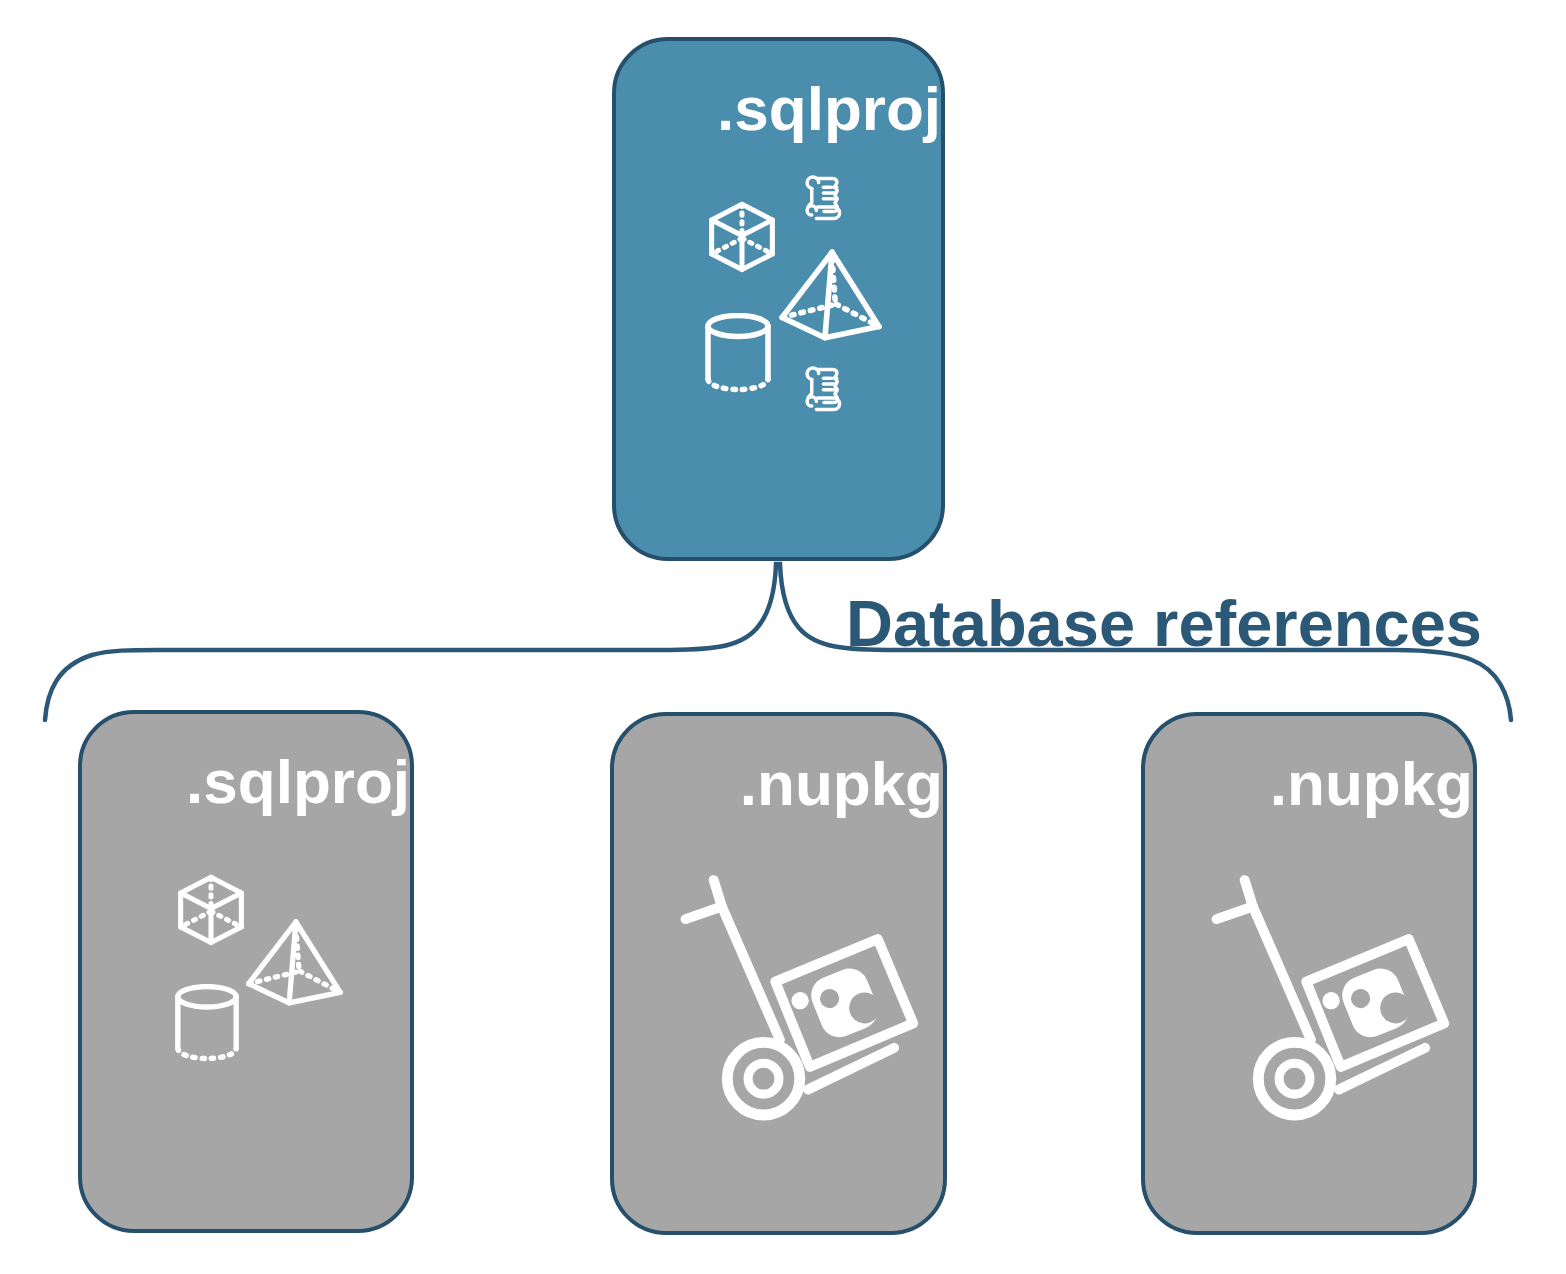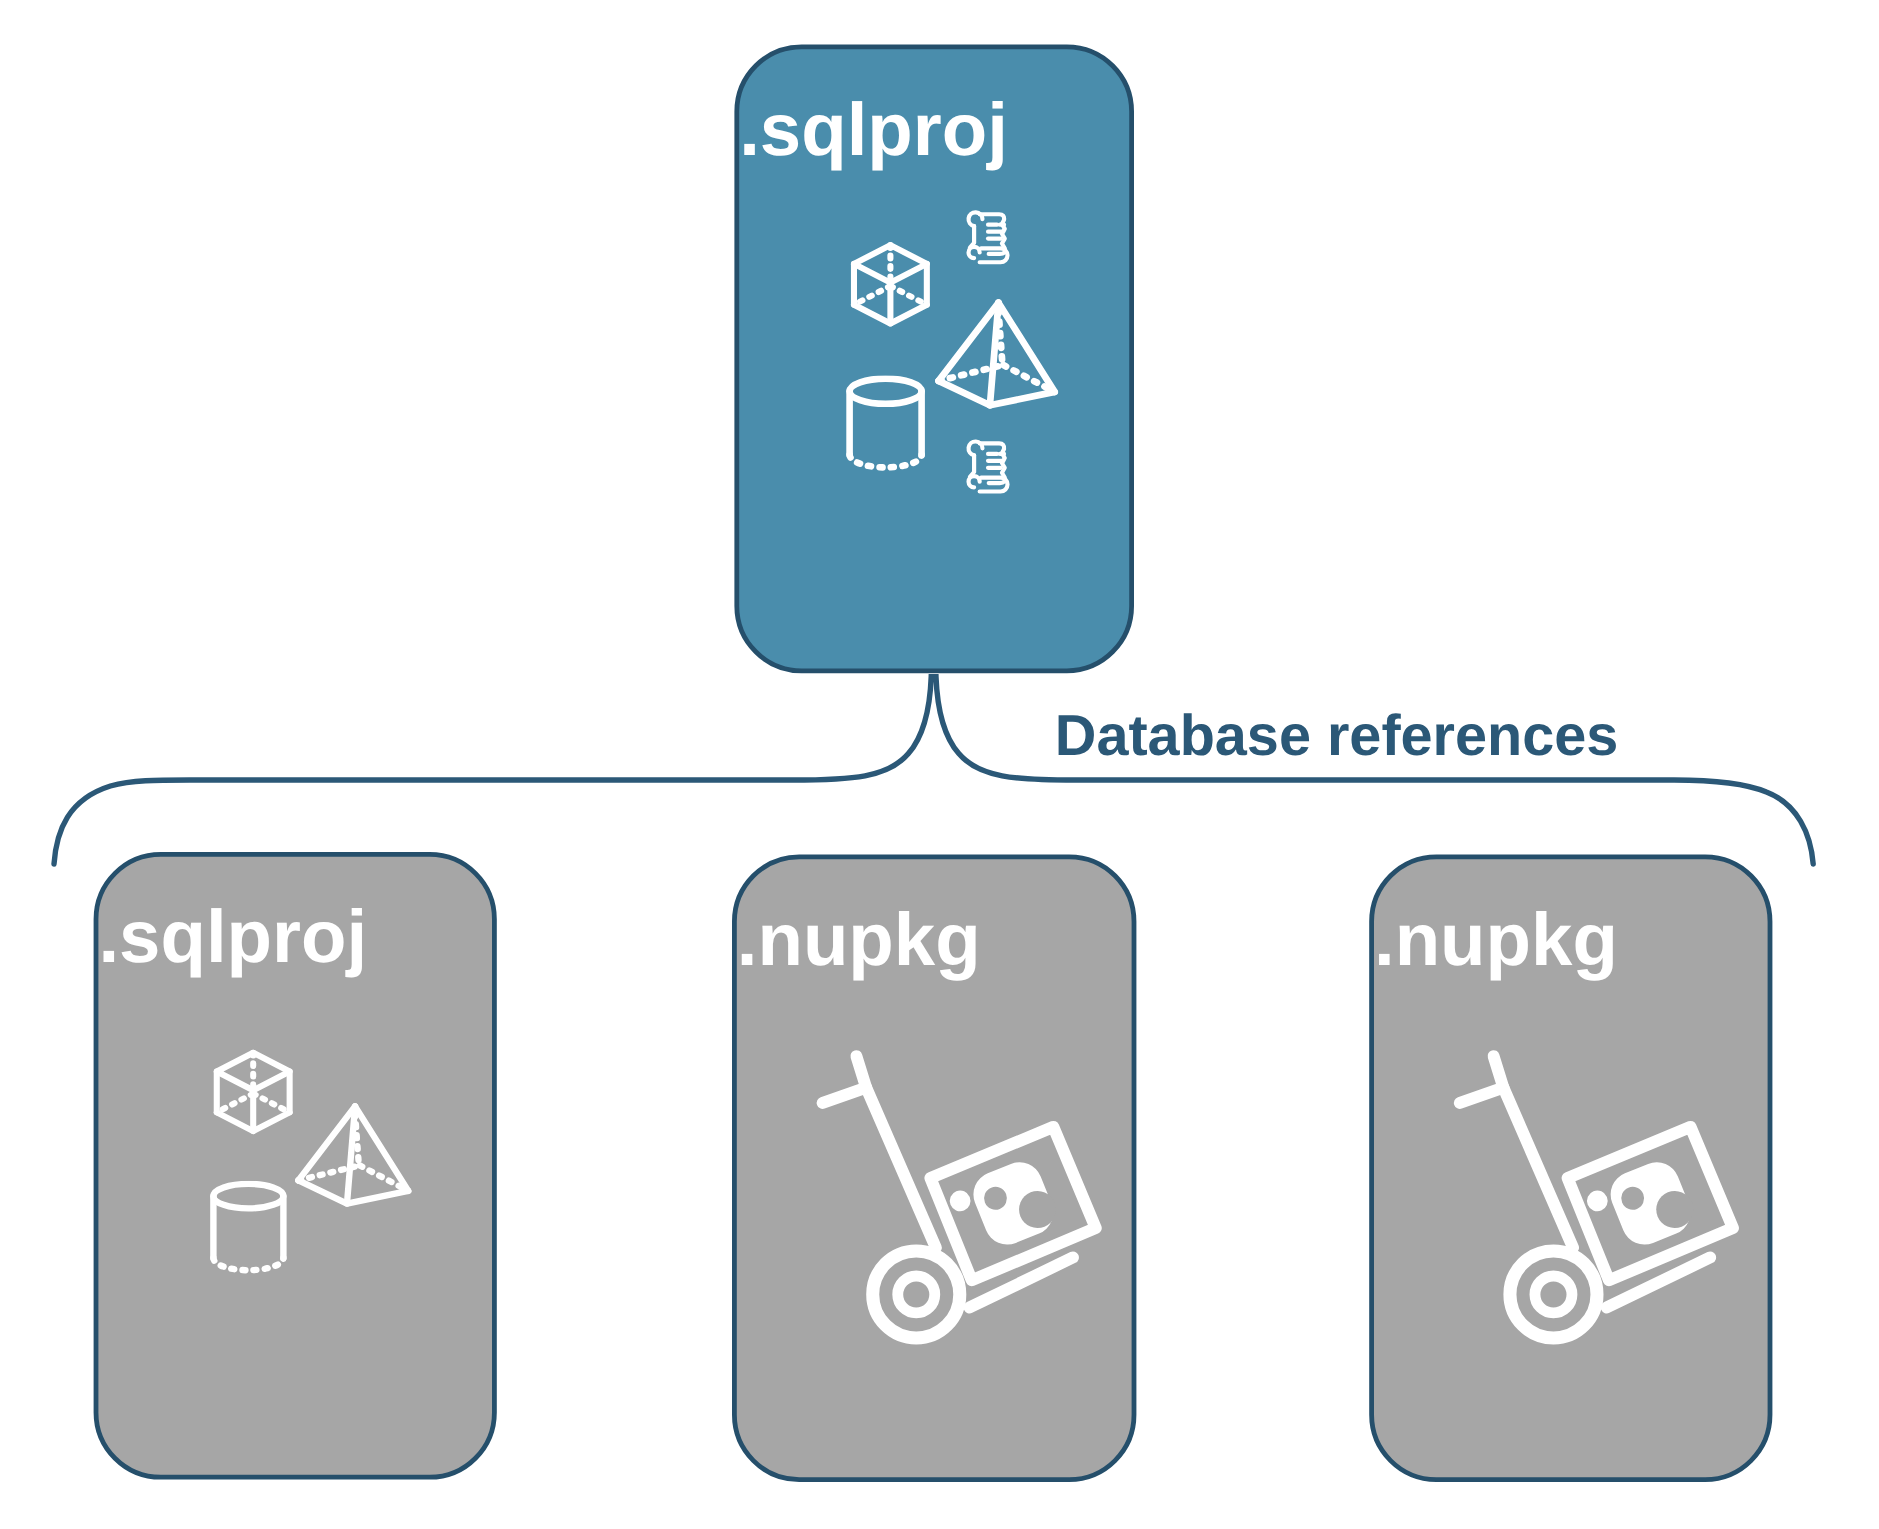--- a/index.html
+++ b/index.html
@@ -8,29 +8,29 @@
     background:var(--background,#ffffff);
     font-family:"Liberation Sans","DejaVu Sans",sans-serif;
   }
   .card{
     position:absolute;border-radius:56px;box-sizing:border-box;
     border:4px solid var(--outline,#254f6b);
   }
   .card.primary{background:var(--primary-fill,#4a8dac);}
   .card.secondary{background:var(--secondary-fill,#a6a6a6);}
   .card-title{
-    position:absolute;top:34px;left:0;right:0;text-align:left;
+    position:absolute;top:34px;left:0;right:0;text-align:right;
     color:var(--icon-color,#ffffff);font-weight:700;font-size:62px;line-height:1.1;
     letter-spacing:0px;
   }
   .icon{position:absolute;color:var(--icon-color,#ffffff);}
   #brace-svg{position:absolute;left:0;top:0;pointer-events:none;}
   #ref-label{
-    position:absolute;left:879px;top:586px;
-    color:var(--label-text,#2b5877);font-weight:700;font-size:48px;white-space:nowrap;
+    position:absolute;left:846px;top:586px;
+    color:var(--label-text,#2b5877);font-weight:700;font-size:65px;white-space:nowrap;
   }
 </style>
 </head>
 <body>
 
 <div id="canvas">
 
   <svg width="0" height="0" style="position:absolute" aria-hidden="true">
     <defs>
       <g id="def-cube" stroke="currentColor" fill="none" stroke-width="5.5" stroke-linecap="round" stroke-linejoin="round">

